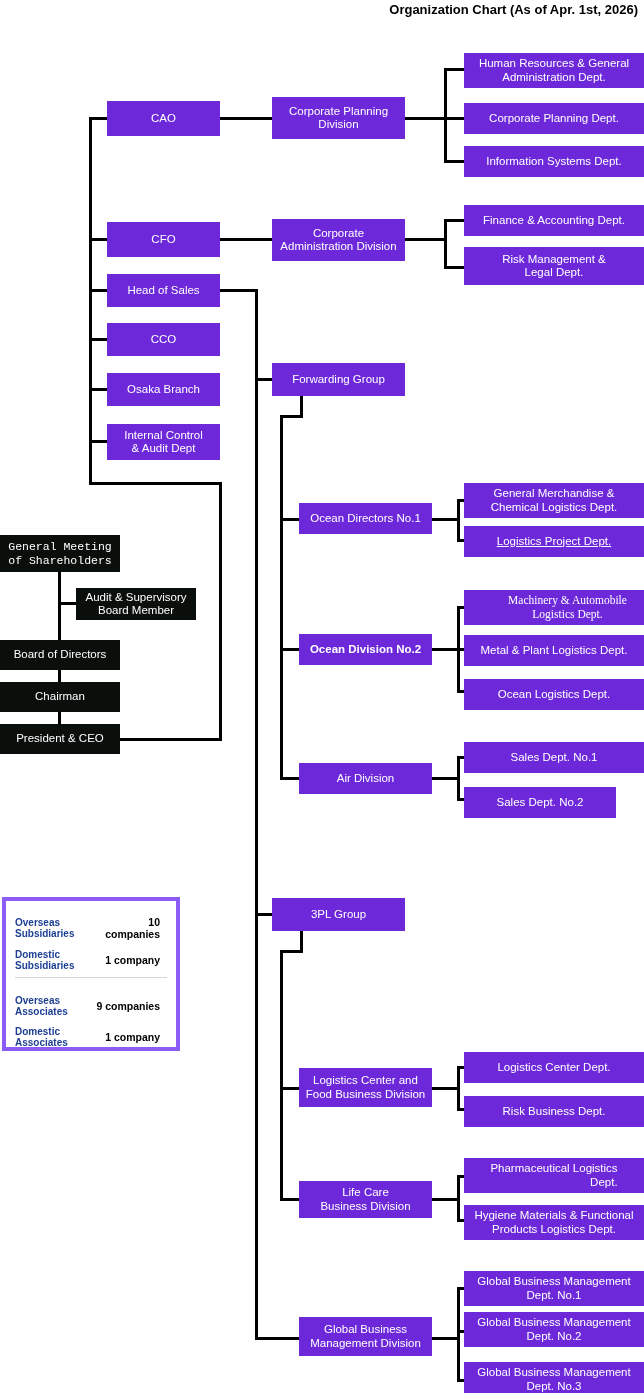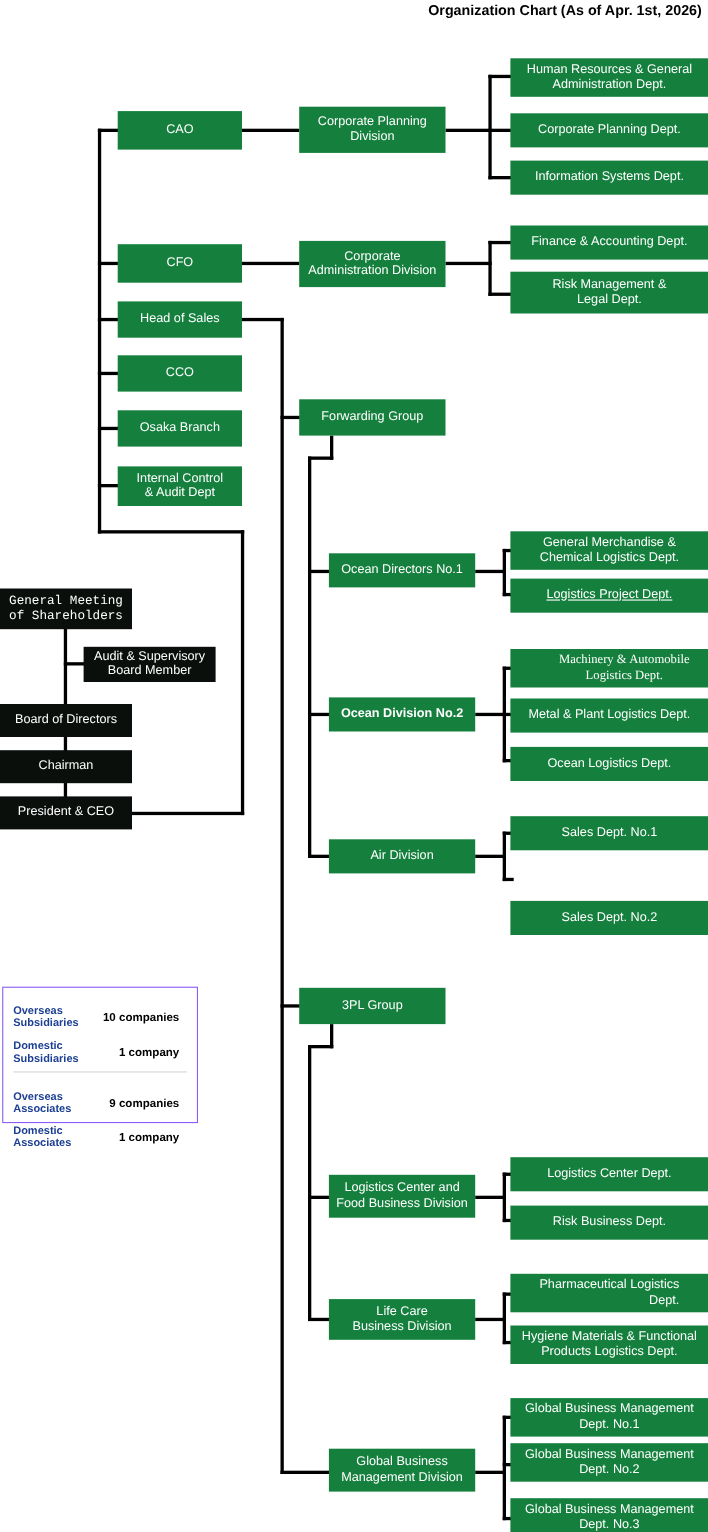--- a/index.html
+++ b/index.html
@@ -28,38 +28,38 @@
     display:flex;
     align-items:center;
     justify-content:center;
     text-align:center;
     color:#ffffff;
     font-size:11.5px;
     line-height:13.5px;
     padding:1px 3px;
     z-index:3;
   }
-  .blue{ background:#15803d; }
+  .blue{ background:#6d28d9; }
   .black{ background:#0a0f0c; }
   
   .ln{
     position:absolute;
     background:#000000;
     z-index:1;
   }
   .hl{ height:3px; }
   .vl{ width:3px; }
   
   .legend{
     position:absolute;
     left:2px;
     top:897px;
     width:178px;
-    height:124px;
-    border:1px solid #8b5cf6;
+    height:154px;
+    border:4px solid #8b5cf6;
     background:#ffffff;
     box-sizing:border-box;
     z-index:4;
     text-decoration:underline;
   }
   .legend-row{
     position:absolute;
     left:0;
     width:100%;
     height:34px;
@@ -272,21 +272,21 @@
   </div>
 
   <div class="box blue" style="left:299px;top:763px;width:133px;height:31px;">
     <span>Air Division</span>
   </div>
 
   <div class="box blue" style="left:464px;top:742px;width:180px;height:31px;">
     <span>Sales Dept. No.1</span>
   </div>
 
-  <div class="box blue" style="left:464px;top:819px;width:180px;height:31px;">
+  <div class="box blue" style="left:464px;top:787px;width:152px;height:31px;">
     <span>Sales Dept. No.2</span>
   </div>
 
   <div class="box blue" style="left:272px;top:898px;width:133px;height:33px;">
     <span>3PL Group</span>
   </div>
 
   <div class="box blue" style="left:299px;top:1068px;width:133px;height:39px;">
     <span style="white-space: pre-line;">Logistics Center and
 Food Business Division</span>

